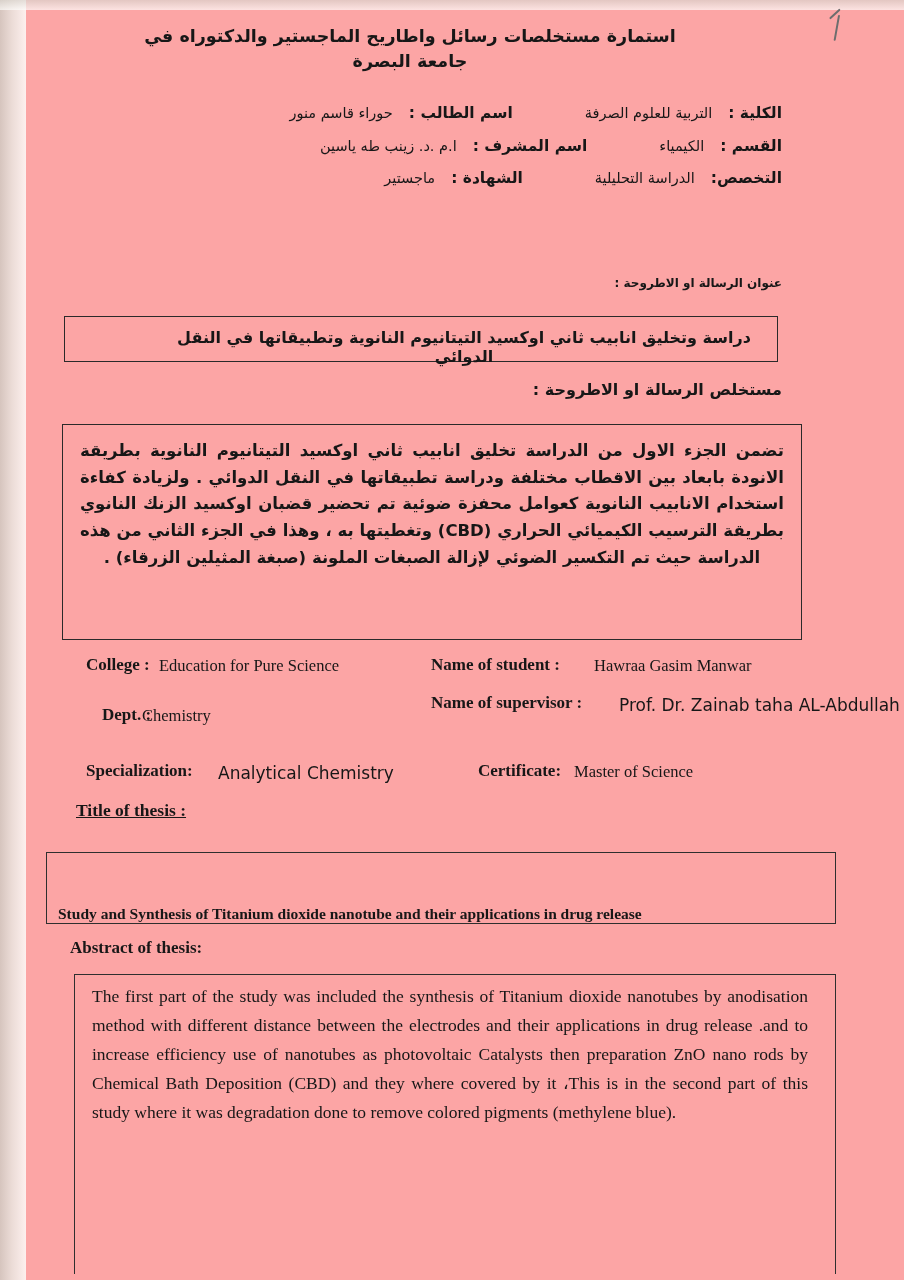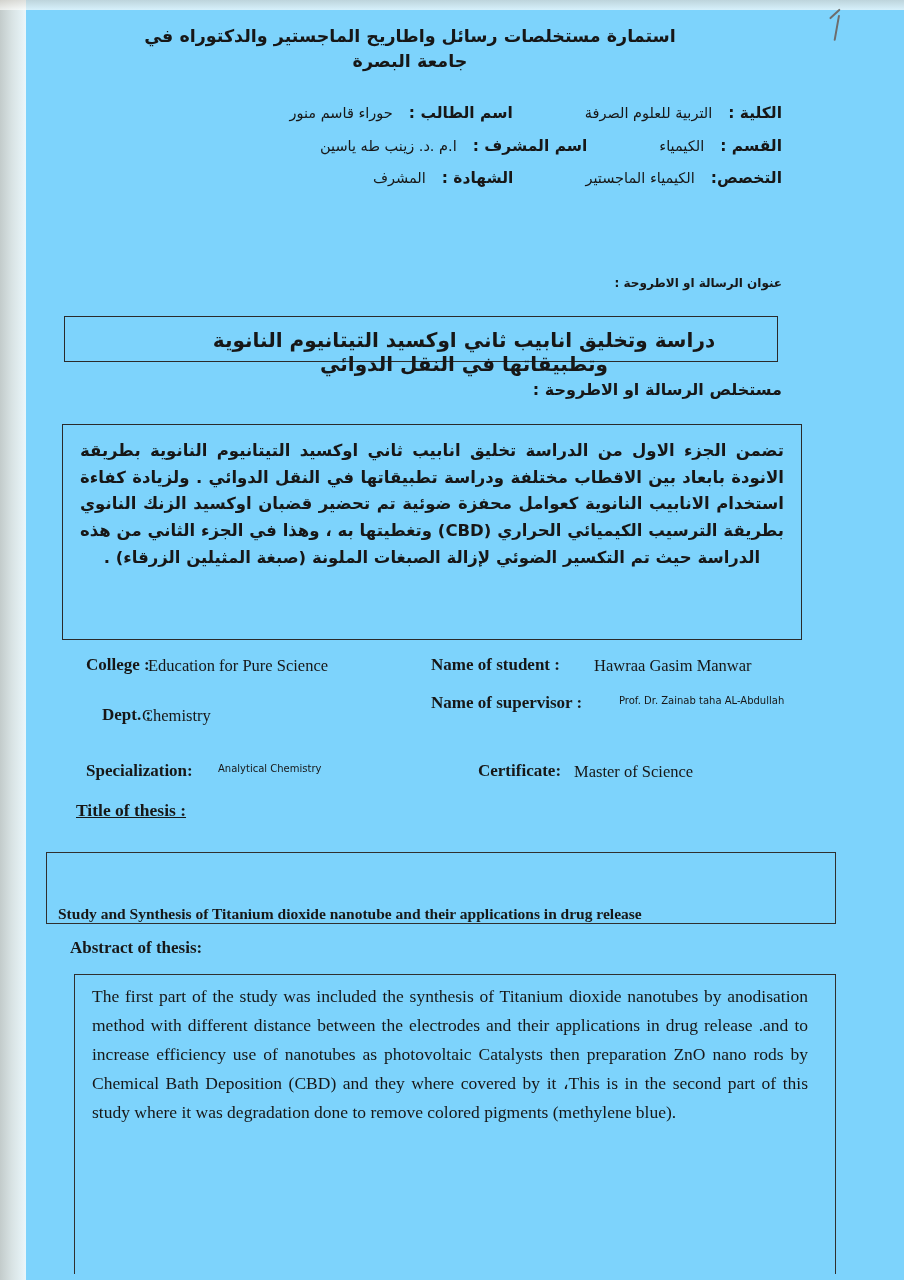--- a/index.html
+++ b/index.html
@@ -13,21 +13,21 @@
     height: 1280px;
     position: relative;
     font-family: "Liberation Serif", serif;
     color: #171717;
     overflow: hidden;
   }
 
   .page {
     position: absolute;
     inset: 0;
-    background: #7dd3fc;
+    background: #fca5a5;
   }
 
   
   .scan-edge-left {
     position: absolute;
     left: 0; top: 0;
     width: 26px; height: 1280px;
     background: linear-gradient(to right, #cfcac2 0%, #e8e5df 45%, #fdfdfb 100%);
     opacity: .85;
   }
@@ -129,21 +129,21 @@
     height: 46px;
     border: 1.6px solid #2a2a2a;
     box-sizing: border-box;
   }
   .ar-title-text {
     position: absolute;
     top: 328px;
     right: 140px;
     width: 600px;
     text-align: center;
-    font-size: 20px;
+    font-size: 16px;
     font-weight: 700;
   }
 
   .ar-abs-label {
     position: absolute;
     top: 380px;
     right: 122px;
     font-size: 16px;
     font-weight: 700;
   }
@@ -177,21 +177,21 @@
     left: 74px;
     width: 790px;
     font-size: 17px;
   }
   .en-line {
     position: relative;
     height: 38px;
     white-space: nowrap;
   }
   .en-b { font-weight: 700; margin-left: 12px; }
-  .en-n { font-weight: 400; font-family: "DejaVu Sans", sans-serif; font-size: 10px; }
+  .en-n { font-weight: 400; font-family: "DejaVu Sans", sans-serif; font-size: 17px; }
   .en-n-serif { font-weight: 400; font-size: 16.5px; }
 
   .pos { position: absolute; }
 
   .title-thesis-label {
     position: absolute;
     top: 800px;
     left: 76px;
     font-weight: 700;
     font-size: 17.5px;
@@ -280,42 +280,42 @@
       <span class="ar-value">الكيمياء</span>
       <span class="sp-1"></span>
       <span class="ar-label">اسم المشرف :</span>
       <span class="sp-2"></span>
       <span class="ar-value">ا.م .د. زينب طه ياسين</span>
     </div>
 
     <div class="ar-row row-c">
       <span class="ar-label">التخصص:</span>
       <span class="sp-2"></span>
-      <span class="ar-value">الكيمياء الماجستير</span>
+      <span class="ar-value">الدراسة التحليلية</span>
       <span class="sp-1"></span>
       <span class="ar-label">الشهادة :</span>
       <span class="sp-2"></span>
-      <span class="ar-value">المشرف</span>
+      <span class="ar-value">ماجستير</span>
     </div>
 
   </div>
 
   <div class="ar-title-label arabic">عنوان الرسالة او الاطروحة :</div>
   <div class="ar-title-box"></div>
   <div class="ar-title-text arabic">دراسة وتخليق انابيب ثاني اوكسيد التيتانيوم النانوية وتطبيقاتها في النقل الدوائي</div>
 
   <div class="ar-abs-label arabic">مستخلص الرسالة او الاطروحة :</div>
   <div class="ar-abs-box"></div>
   <div class="ar-abs-text arabic">تضمن الجزء الاول من الدراسة تخليق انابيب ثاني اوكسيد التيتانيوم النانوية بطريقة الانودة بابعاد بين الاقطاب مختلفة ودراسة تطبيقاتها في النقل الدوائي . ولزيادة كفاءة استخدام الانابيب النانوية كعوامل محفزة ضوئية تم تحضير قضبان اوكسيد الزنك النانوي بطريقة الترسيب الكيميائي الحراري (CBD) وتغطيتها به ، وهذا في الجزء الثاني من هذه الدراسة حيث تم التكسير الضوئي لإزالة الصبغات الملونة (صبغة المثيلين الزرقاء) .</div>
 
   <div class="en-block">
 
     <div class="en-line">
       <span class="pos en-b" style="left:0;top:0;">College :</span>
-      <span class="pos en-n-serif" style="left:74px;top:1px;">Education for Pure Science</span>
+      <span class="pos en-n-serif" style="left:85px;top:1px;">Education for Pure Science</span>
       <span class="pos en-b" style="left:345px;top:0;">Name of student :</span>
       <span class="pos en-n-serif" style="left:520px;top:1px;">Hawraa Gasim Manwar</span>
     </div>
 
     <div class="en-line">
       <span class="pos en-b" style="left:345px;top:0;">Name of supervisor :</span>
       <span class="pos en-n" style="left:545px;top:2px;">Prof. Dr. Zainab taha AL-Abdullah</span>
     </div>
 
     <div class="en-line">

